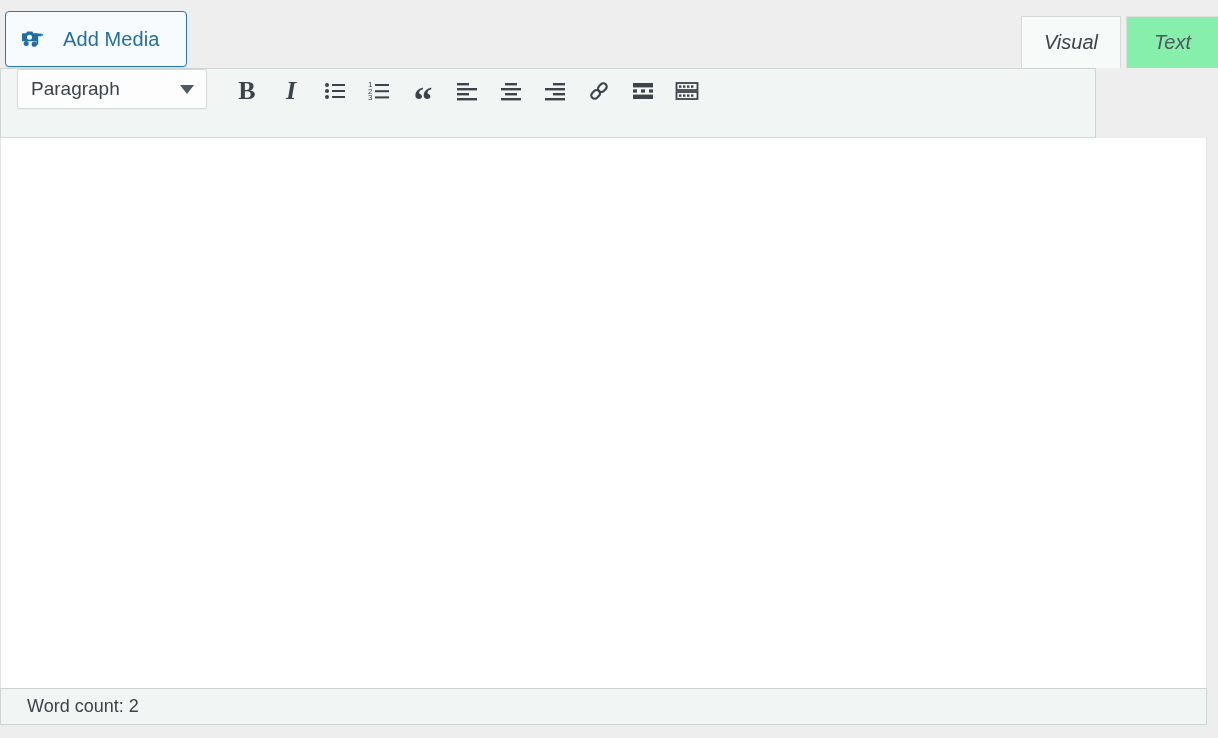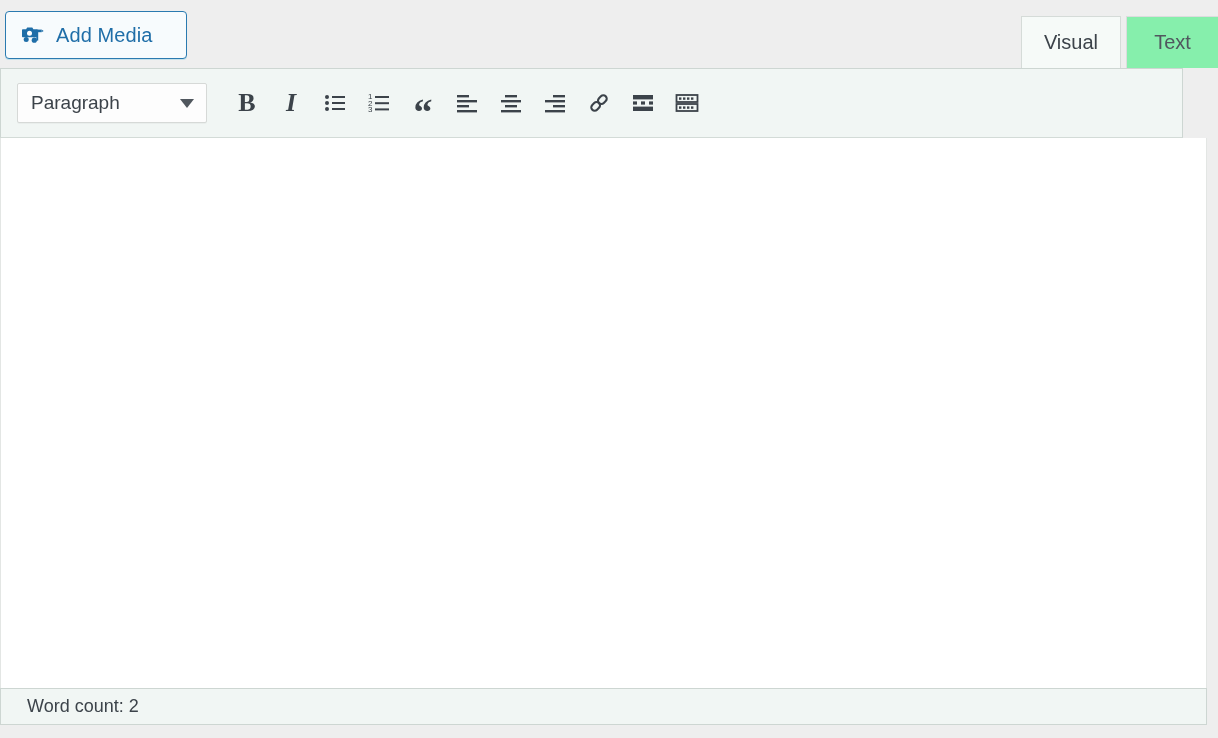--- a/index.html
+++ b/index.html
@@ -22,29 +22,29 @@
     width: 1218px;
     height: 75px;
     background: #eeeeee;
   }
 
   .add-media-btn {
     position: absolute;
     left: 5px;
     top: 11px;
     width: 182px;
-    height: 48px;
+    height: 56px;
     box-sizing: border-box;
     border: 1px solid #2a7ab0;
     border-radius: 4px;
     background: #f7fbfd;
     color: #1f6ea8;
     display: flex;
     align-items: center;
-    gap: 12px;
+    gap: 19px;
     padding-left: 16px;
     cursor: pointer;
     box-shadow: 0 1px 0 rgba(120,200,230,0.35);
   }
   .add-media-btn .am-icon {
     display: block;
     width: 22px;
     height: 22px;
     flex: 0 0 auto;
   }
@@ -55,20 +55,21 @@
     line-height: 1;
   }
 
   .tabs {
     position: absolute;
     right: 0;
     top: 0;
     height: 68px;
     display: flex;
     align-items: flex-end;
+    font-style: italic;
   }
   .tab {
     box-sizing: border-box;
     height: 52px;
     min-width: 92px;
     padding: 0 22px;
     display: flex;
     align-items: center;
     justify-content: center;
     font-size: 20px;
@@ -91,28 +92,28 @@
     color: #50575e;
     border-right: none;
     z-index: 2;
   }
 
   
   .mce-toolbar {
     position: absolute;
     left: 0;
     top: 68px;
-    width: 1183px;
+    width: 1096px;
     height: 70px;
     box-sizing: border-box;
     background: #f1f6f4;
     border: 1px solid #cdd6d2;
     border-bottom: 1px solid #d3dbd7;
     display: flex;
-    align-items: center;
+    align-items: flex-start;
     padding-left: 16px;
   }
 
   .format-select {
     box-sizing: border-box;
     width: 190px;
     height: 40px;
     background: #fdfdfd;
     border: 1px solid #d6d9d7;
     border-radius: 2px;

